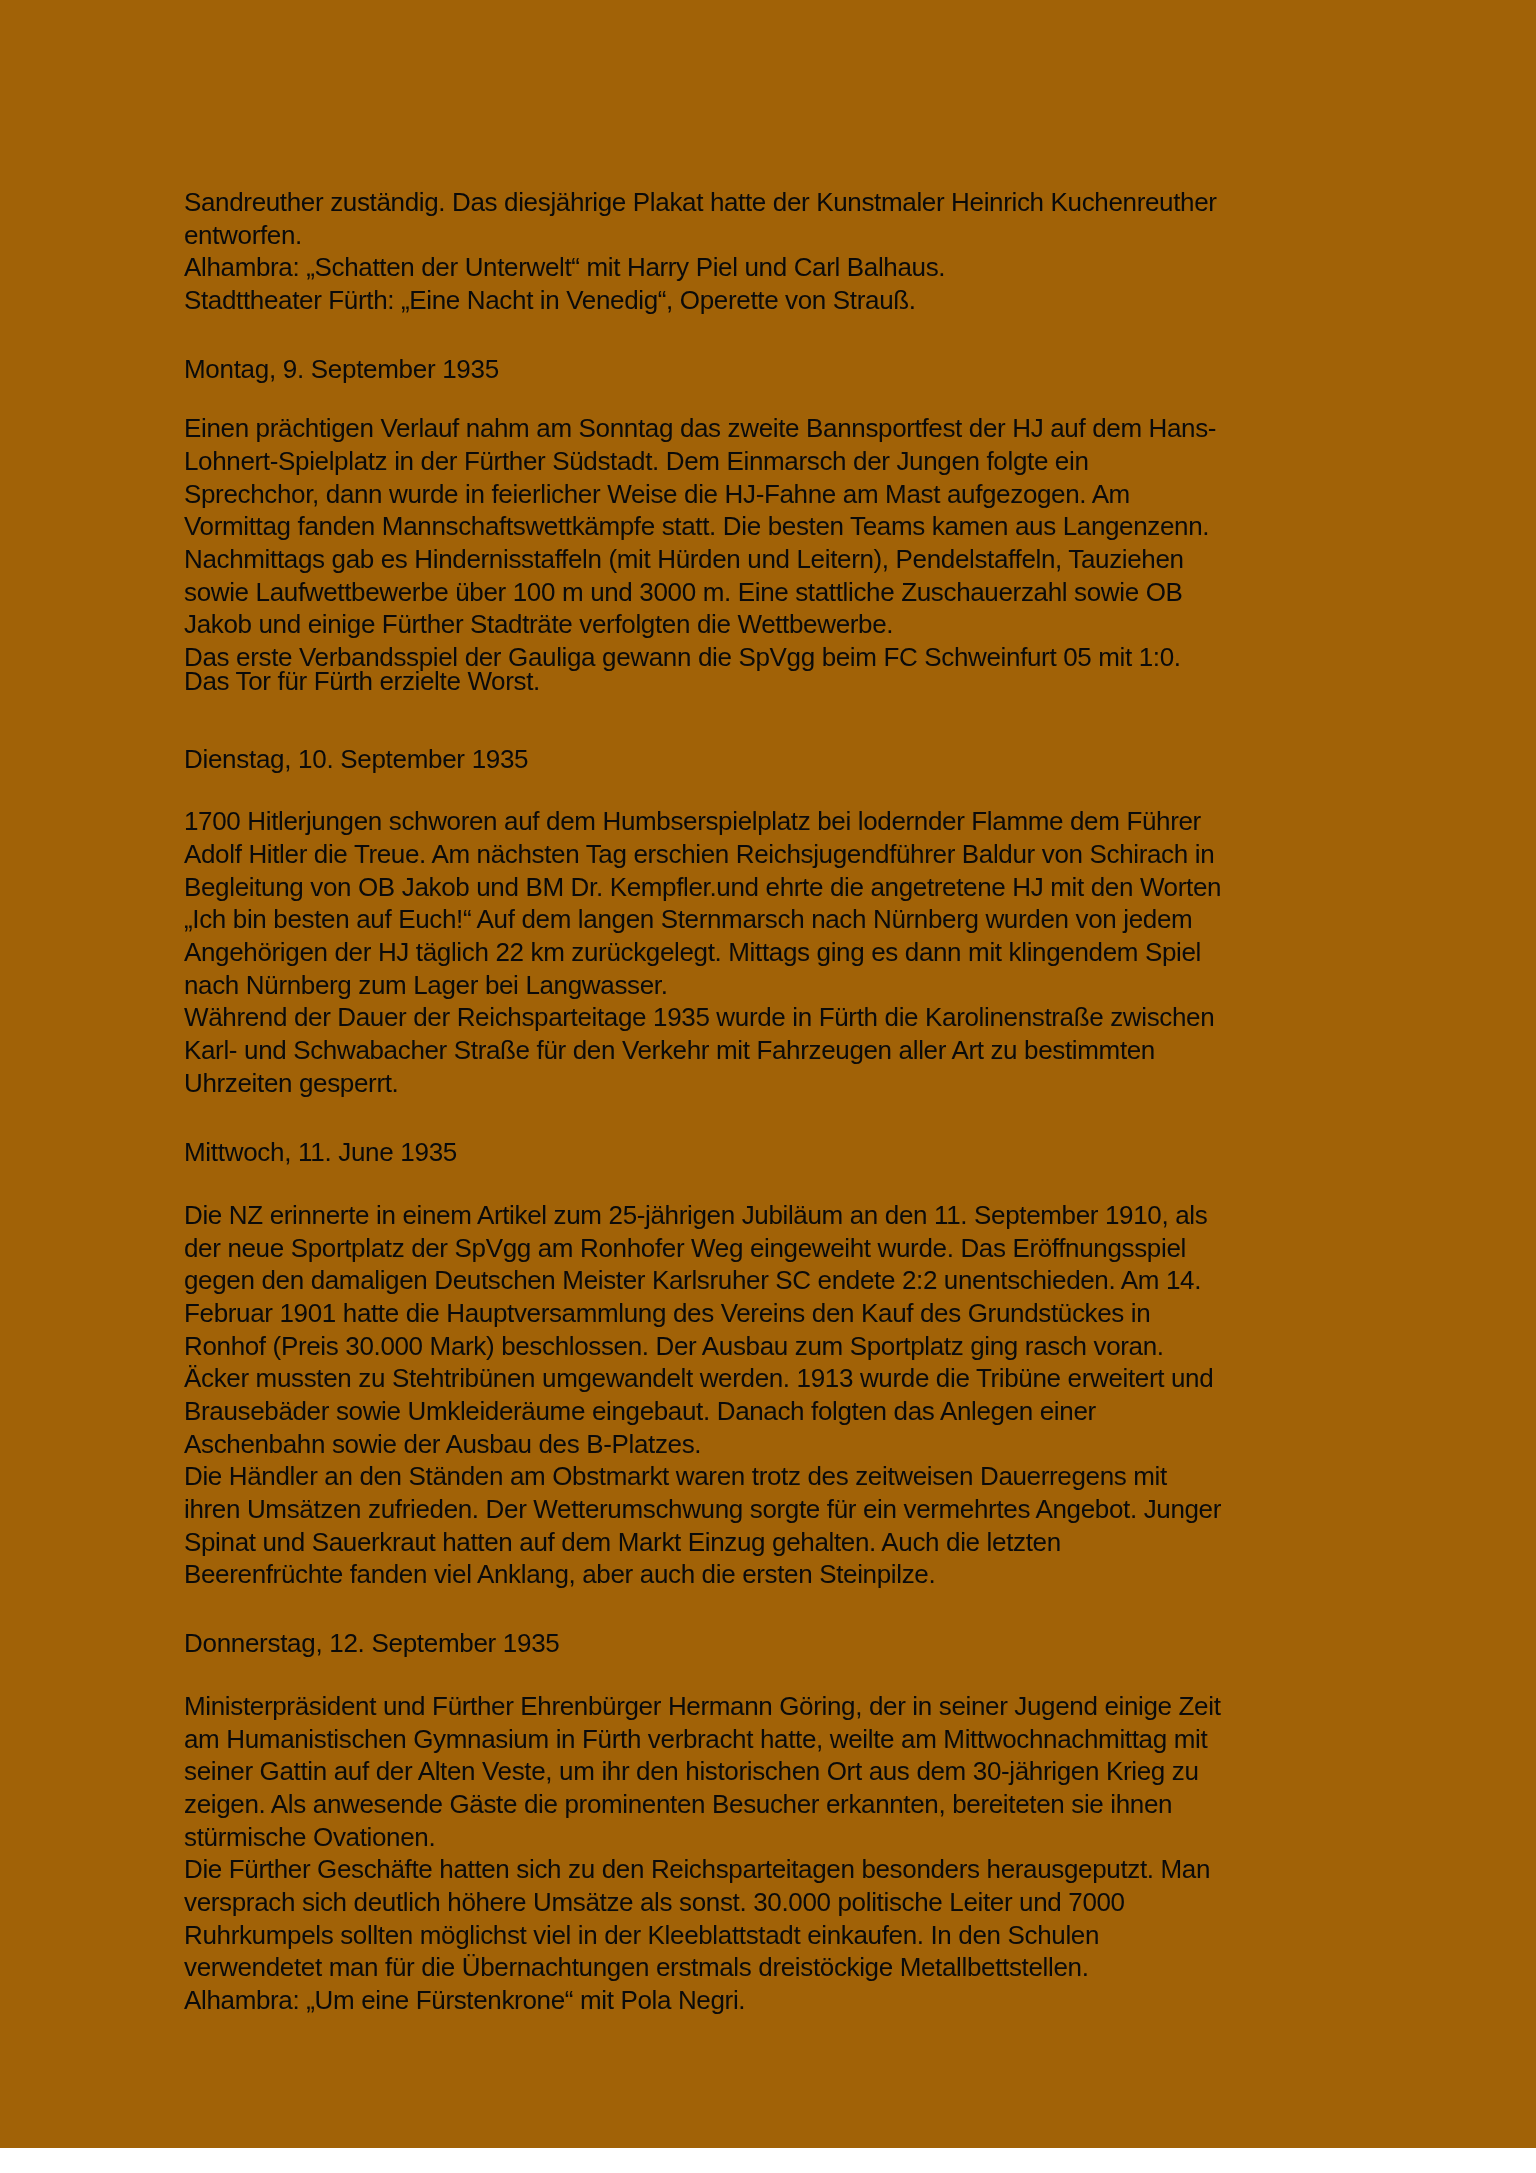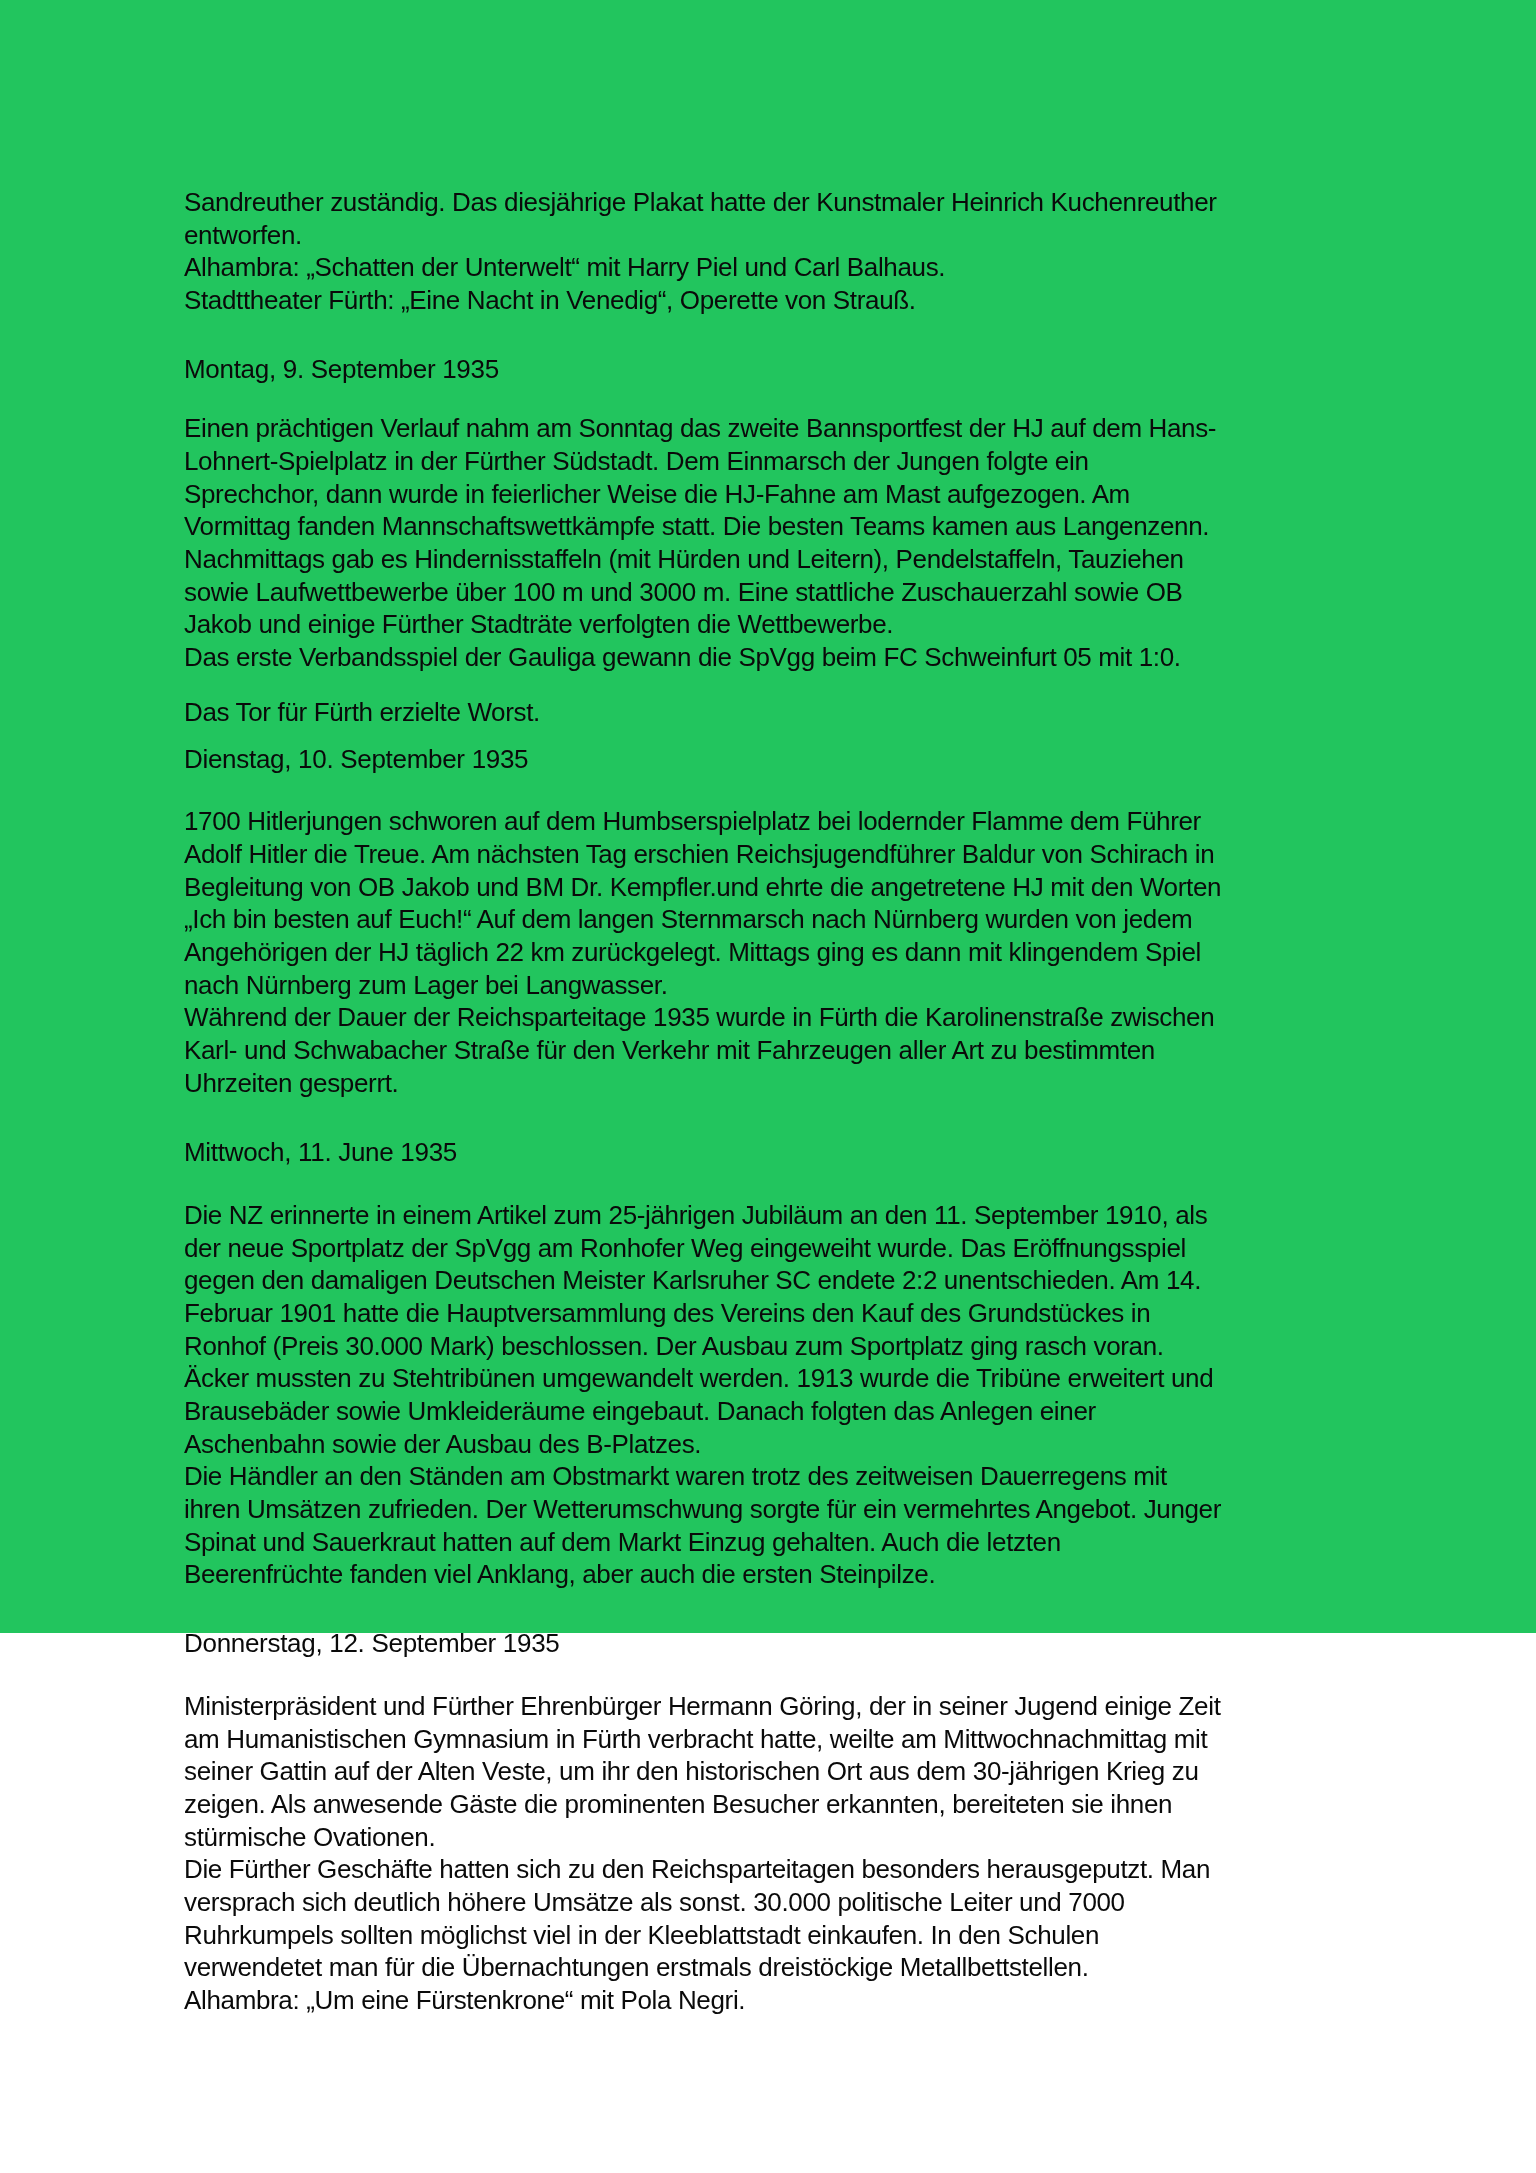--- a/index.html
+++ b/index.html
@@ -1,17 +1,17 @@
 <!DOCTYPE html>
 <html><head>
 <meta charset="utf-8">
 <style>
   html, body { margin: 0; padding: 0; background: #ffffff; }
   body { width: 1536px; height: 2173px; position: relative; overflow: hidden; }
-  .page { position: absolute; left: 0; top: 0; width: 1536px; height: 1633px; background: #22c55e; }
+  .page { position: absolute; left: 0; top: 0; width: 1536px; height: 2148px; background: #a16207; }
   .line {
     position: absolute; left: 184px; white-space: nowrap;
     font-family: "Liberation Sans", sans-serif; font-size: 26px; line-height: 32.7px;
     color: #0a0a0a; letter-spacing: -0.35px;
   }
   .heading { font-weight: normal; letter-spacing: -0.3px; }
 </style>
 </head>
 <body>
 
@@ -25,21 +25,21 @@
   <div class="line heading" style="top:353px">Montag, 9. September 1935</div>
 
   <div class="line" style="top:412px">Einen prächtigen Verlauf nahm am Sonntag das zweite Bannsportfest der HJ auf dem Hans-</div>
   <div class="line" style="top:445px">Lohnert-Spielplatz in der Fürther Südstadt. Dem Einmarsch der Jungen folgte ein</div>
   <div class="line" style="top:478px">Sprechchor, dann wurde in feierlicher Weise die HJ-Fahne am Mast aufgezogen. Am</div>
   <div class="line" style="top:510px">Vormittag fanden Mannschaftswettkämpfe statt. Die besten Teams kamen aus Langenzenn.</div>
   <div class="line" style="top:543px">Nachmittags gab es Hindernisstaffeln (mit Hürden und Leitern), Pendelstaffeln, Tauziehen</div>
   <div class="line" style="top:576px">sowie Laufwettbewerbe über 100 m und 3000 m. Eine stattliche Zuschauerzahl sowie OB</div>
   <div class="line" style="top:608px">Jakob und einige Fürther Stadträte verfolgten die Wettbewerbe.</div>
   <div class="line" style="top:641px">Das erste Verbandsspiel der Gauliga gewann die SpVgg beim FC Schweinfurt 05 mit 1:0.</div>
-  <div class="line" style="top:696px">Das Tor für Fürth erzielte Worst.</div>
+  <div class="line" style="top:665px">Das Tor für Fürth erzielte Worst.</div>
 
   <div class="line heading" style="top:743px">Dienstag, 10. September 1935</div>
 
   <div class="line" style="top:805px">1700 Hitlerjungen schworen auf dem Humbserspielplatz bei lodernder Flamme dem Führer</div>
   <div class="line" style="top:838px">Adolf Hitler die Treue. Am nächsten Tag erschien Reichsjugendführer Baldur von Schirach in</div>
   <div class="line" style="top:871px">Begleitung von OB Jakob und BM Dr. Kempfler.und ehrte die angetretene HJ mit den Worten</div>
   <div class="line" style="top:903px">„Ich bin besten auf Euch!“ Auf dem langen Sternmarsch nach Nürnberg wurden von jedem</div>
   <div class="line" style="top:936px">Angehörigen der HJ täglich 22 km zurückgelegt. Mittags ging es dann mit klingendem Spiel</div>
   <div class="line" style="top:969px">nach Nürnberg zum Lager bei Langwasser.</div>
   <div class="line" style="top:1001px">Während der Dauer der Reichsparteitage 1935 wurde in Fürth die Karolinenstraße zwischen</div>

